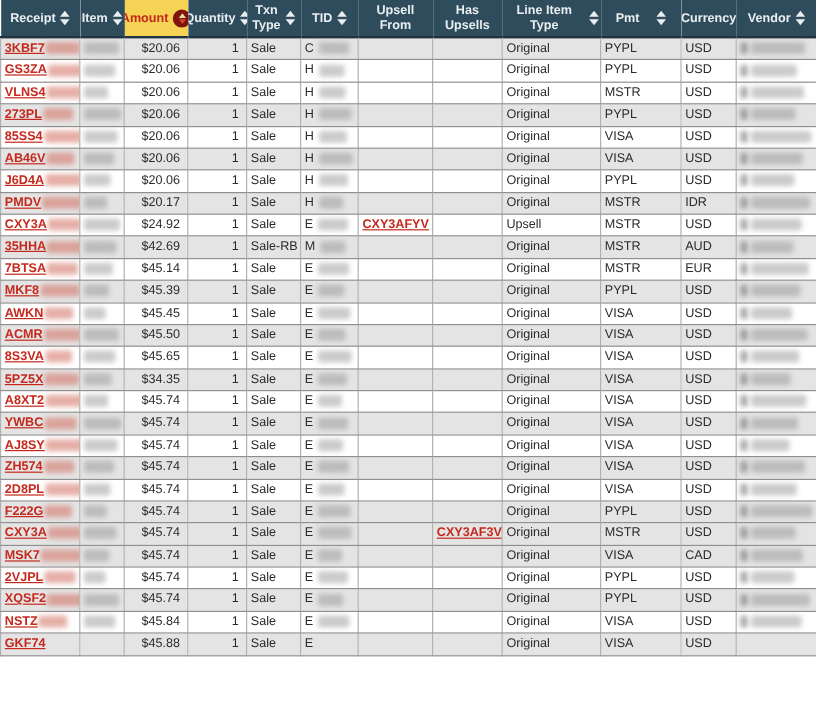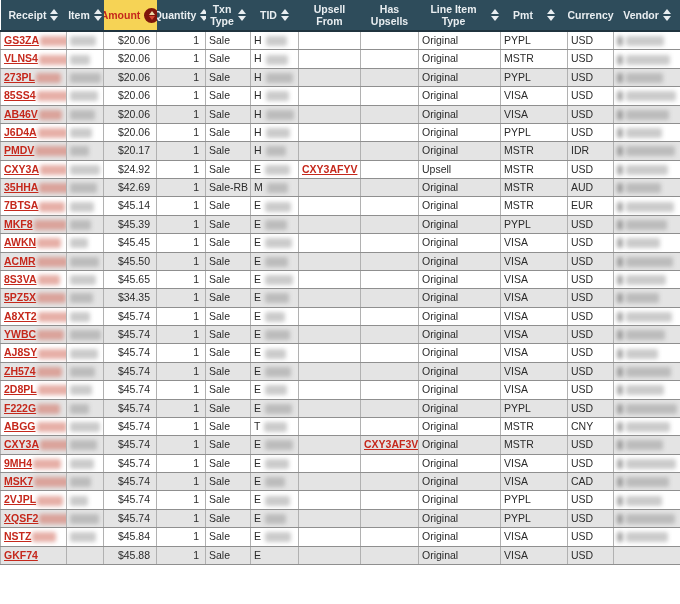--- a/index.html
+++ b/index.html
@@ -191,20 +191,34 @@
             <span class="hlabel">Vendor</span>
             <span class="sort">
               <span class="tri-up"></span>
               <span class="tri-down"></span>
             </span>
           </div>
         </th>
       </tr>
   </thead>
   <tbody>
+      <tr class="alt">
+        <td><a class="redlink">3KBF7</a><span class="blur pink" style="width: 29px;"></span></td>
+        <td><span class="blur gray" style="width: 29px;"></span></td>
+        <td class="num">$20.06</td>
+        <td class="num">1</td>
+        <td>Sale</td>
+        <td class="tid-cell"><span>C</span><span class="blur gray" style="width: 25px;"></span></td>
+        <td></td>
+        <td></td>
+        <td>Original</td>
+        <td>PYPL</td>
+        <td>USD</td>
+        <td><span class="blur dark" style="width: 6px;"></span><span class="blur gray" style="width: 45px;"></span></td>
+      </tr>
       <tr>
         <td><a class="redlink">GS3ZA</a><span class="blur pink" style="width: 36px;"></span></td>
         <td><span class="blur gray" style="width: 26px;"></span></td>
         <td class="num">$20.06</td>
         <td class="num">1</td>
         <td>Sale</td>
         <td class="tid-cell"><span>H</span><span class="blur gray" style="width: 21px;"></span></td>
         <td></td>
         <td></td>
         <td>Original</td>
@@ -485,61 +499,33 @@
         <td class="num">1</td>
         <td>Sale</td>
         <td class="tid-cell"><span>E</span><span class="blur gray" style="width: 27px;"></span></td>
         <td></td>
         <td></td>
         <td>Original</td>
         <td>PYPL</td>
         <td>USD</td>
         <td><span class="blur dark" style="width: 6px;"></span><span class="blur gray" style="width: 51px;"></span></td>
       </tr>
-      <tr>
-        <td><a class="redlink">ABGG</a><span class="blur pink" style="width: 30px;"></span></td>
-        <td><span class="blur gray" style="width: 30px;"></span></td>
-        <td class="num">$45.74</td>
-        <td class="num">1</td>
-        <td>Sale</td>
-        <td class="tid-cell"><span>T</span><span class="blur gray" style="width: 23px;"></span></td>
-        <td></td>
-        <td></td>
-        <td>Original</td>
-        <td>MSTR</td>
-        <td>CNY</td>
-        <td><span class="blur dark" style="width: 6px;"></span><span class="blur gray" style="width: 44px;"></span></td>
-      </tr>
       <tr class="alt">
         <td><a class="redlink">CXY3A</a><span class="blur pink" style="width: 37px;"></span></td>
         <td><span class="blur gray" style="width: 27px;"></span></td>
         <td class="num">$45.74</td>
         <td class="num">1</td>
         <td>Sale</td>
         <td class="tid-cell"><span>E</span><span class="blur gray" style="width: 28px;"></span></td>
         <td></td>
         <td><a class="redlink">CXY3AF3V</a></td>
         <td>Original</td>
         <td>MSTR</td>
         <td>USD</td>
         <td><span class="blur dark" style="width: 6px;"></span><span class="blur gray" style="width: 37px;"></span></td>
-      </tr>
-      <tr>
-        <td><a class="redlink">9MH4</a><span class="blur pink" style="width: 28px;"></span></td>
-        <td><span class="blur gray" style="width: 24px;"></span></td>
-        <td class="num">$45.74</td>
-        <td class="num">1</td>
-        <td>Sale</td>
-        <td class="tid-cell"><span>E</span><span class="blur gray" style="width: 24px;"></span></td>
-        <td></td>
-        <td></td>
-        <td>Original</td>
-        <td>VISA</td>
-        <td>USD</td>
-        <td><span class="blur dark" style="width: 6px;"></span><span class="blur gray" style="width: 50px;"></span></td>
       </tr>
       <tr class="alt">
         <td><a class="redlink">MSK7</a><span class="blur pink" style="width: 35px;"></span></td>
         <td><span class="blur gray" style="width: 21px;"></span></td>
         <td class="num">$45.74</td>
         <td class="num">1</td>
         <td>Sale</td>
         <td class="tid-cell"><span>E</span><span class="blur gray" style="width: 20px;"></span></td>
         <td></td>
         <td></td>

